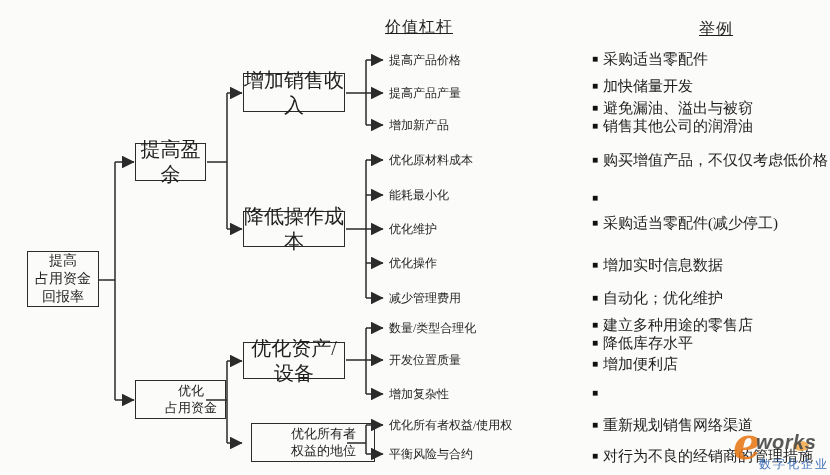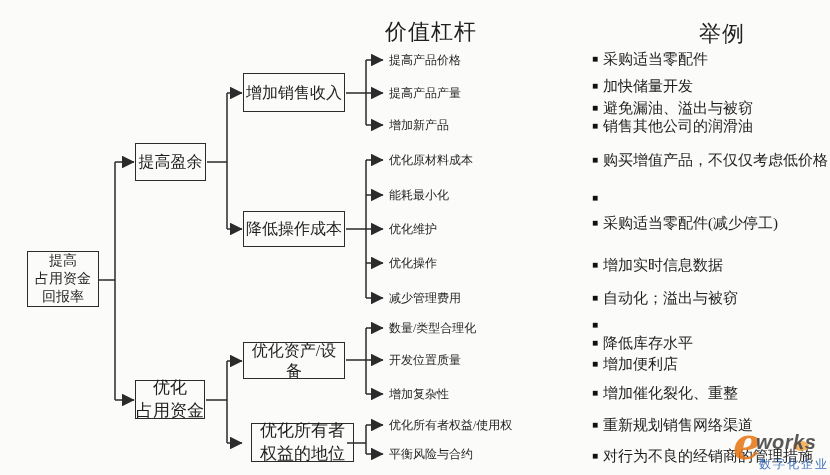--- a/index.html
+++ b/index.html
@@ -3,30 +3,30 @@
 <meta charset="utf-8">
 <style>
   html,body{margin:0;padding:0;}
   body{
     width:830px;height:475px;position:relative;overflow:hidden;
     background:#fbfbfa;
     font-family:"Liberation Serif","DejaVu Serif",serif;
     color:#1f1f1f;
   }
   .hdr{
-    position:absolute;font-size:22px;letter-spacing:1px;white-space:nowrap;
+    position:absolute;font-size:16px;letter-spacing:1px;white-space:nowrap;text-decoration:underline;
   }
   .node{
     position:absolute;border:1.6px solid #2b2b2b;background:transparent;
     display:flex;align-items:center;justify-content:center;
     text-align:center;white-space:pre-line;line-height:1.25;
-    font-size:16px;
+    font-size:20px;
   }
   .node.small{font-size:14px;line-height:1.3;}
-  .node.mid{font-size:17px;line-height:1.3;}
+  .node.mid{font-size:13px;line-height:1.3;padding-left:21px;}
   .lever{
     position:absolute;left:389px;height:22px;line-height:22px;
     font-size:12px;white-space:nowrap;
   }
   .example{
     position:absolute;left:592px;height:20px;display:flex;align-items:center;
     font-size:15px;white-space:nowrap;
   }
   .example .bullet{
     font-size:10px;margin-right:5px;line-height:20px;color:#111;
@@ -154,36 +154,36 @@
 <div class="example" style="top:213px">
     <span class="bullet">■</span>
     <span>采购适当零配件(减少停工)</span>
   </div>
 <div class="example" style="top:255px">
     <span class="bullet">■</span>
     <span>增加实时信息数据</span>
   </div>
 <div class="example" style="top:288px">
     <span class="bullet">■</span>
-    <span>自动化；溢出与被窃</span>
+    <span>自动化；优化维护</span>
   </div>
 <div class="example" style="top:315px">
     <span class="bullet">■</span>
+    <span>建立多种用途的零售店</span>
   </div>
 <div class="example" style="top:333px">
     <span class="bullet">■</span>
     <span>降低库存水平</span>
   </div>
 <div class="example" style="top:354px">
     <span class="bullet">■</span>
     <span>增加便利店</span>
   </div>
 <div class="example" style="top:383px">
     <span class="bullet">■</span>
-    <span>增加催化裂化、重整</span>
   </div>
 <div class="example" style="top:415px">
     <span class="bullet">■</span>
     <span>重新规划销售网络渠道</span>
   </div>
 <div class="example" style="top:446px">
     <span class="bullet">■</span>
     <span>对行为不良的经销商的管理措施</span>
   </div>
 

